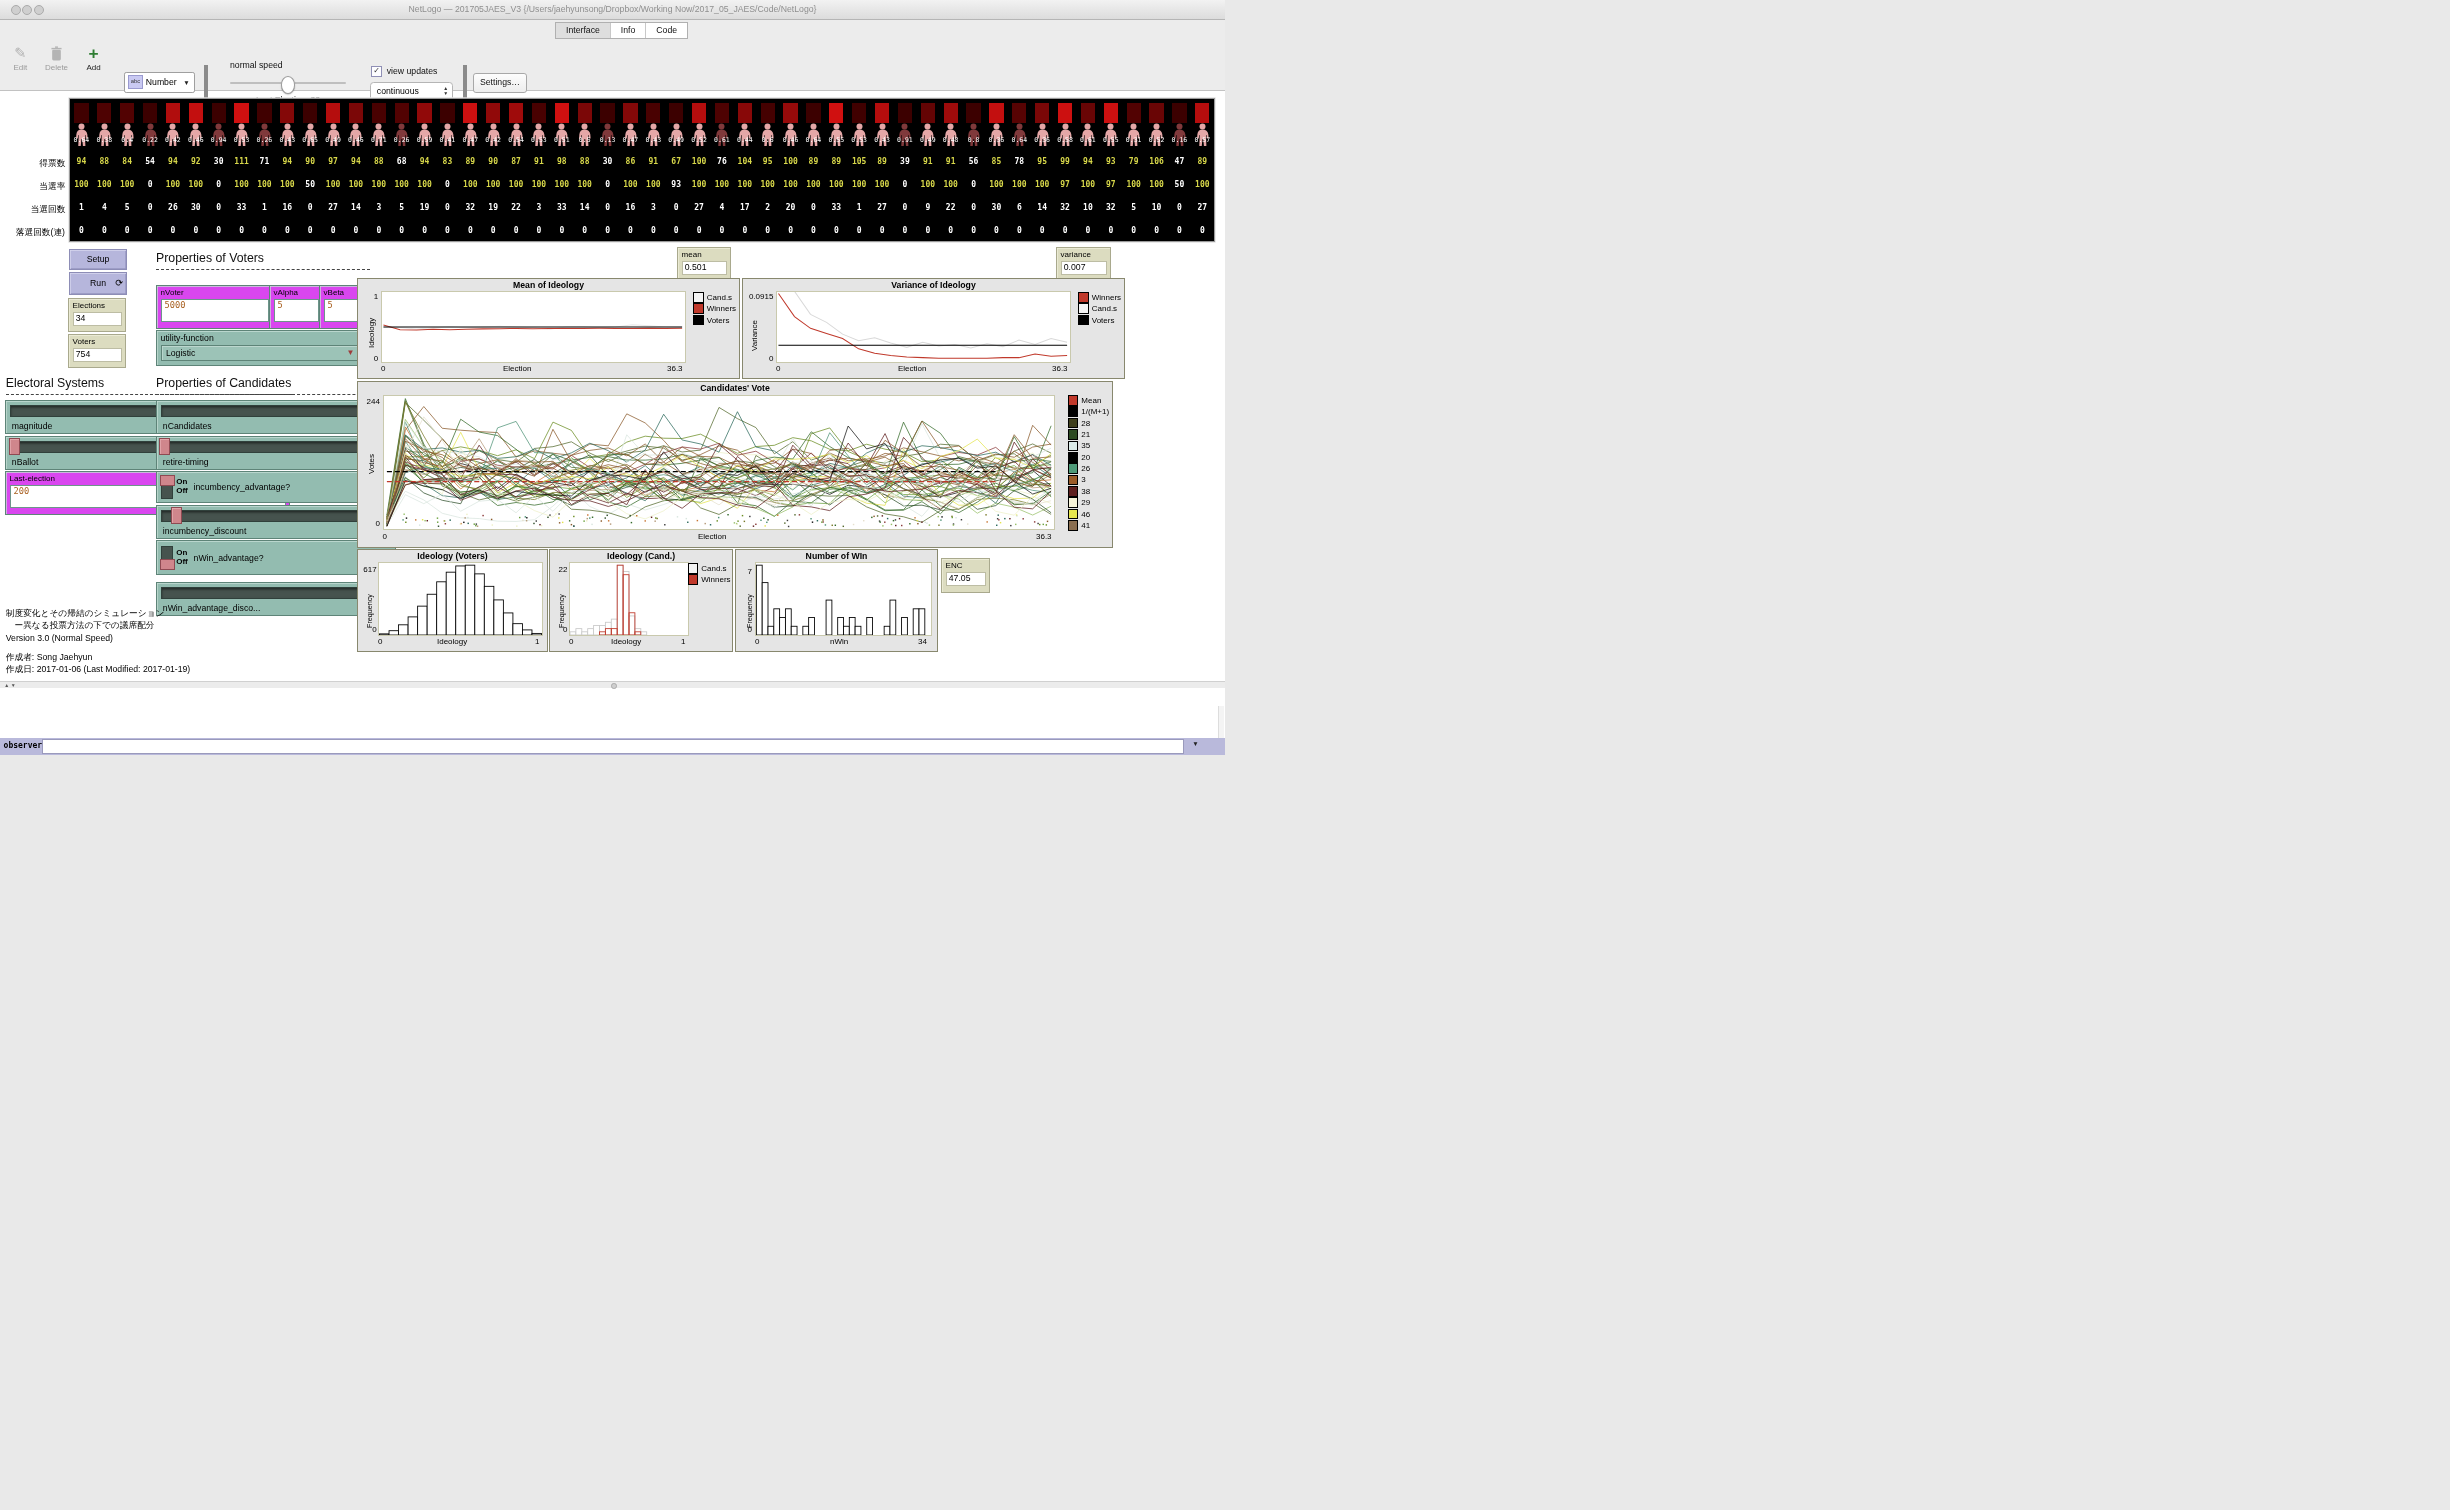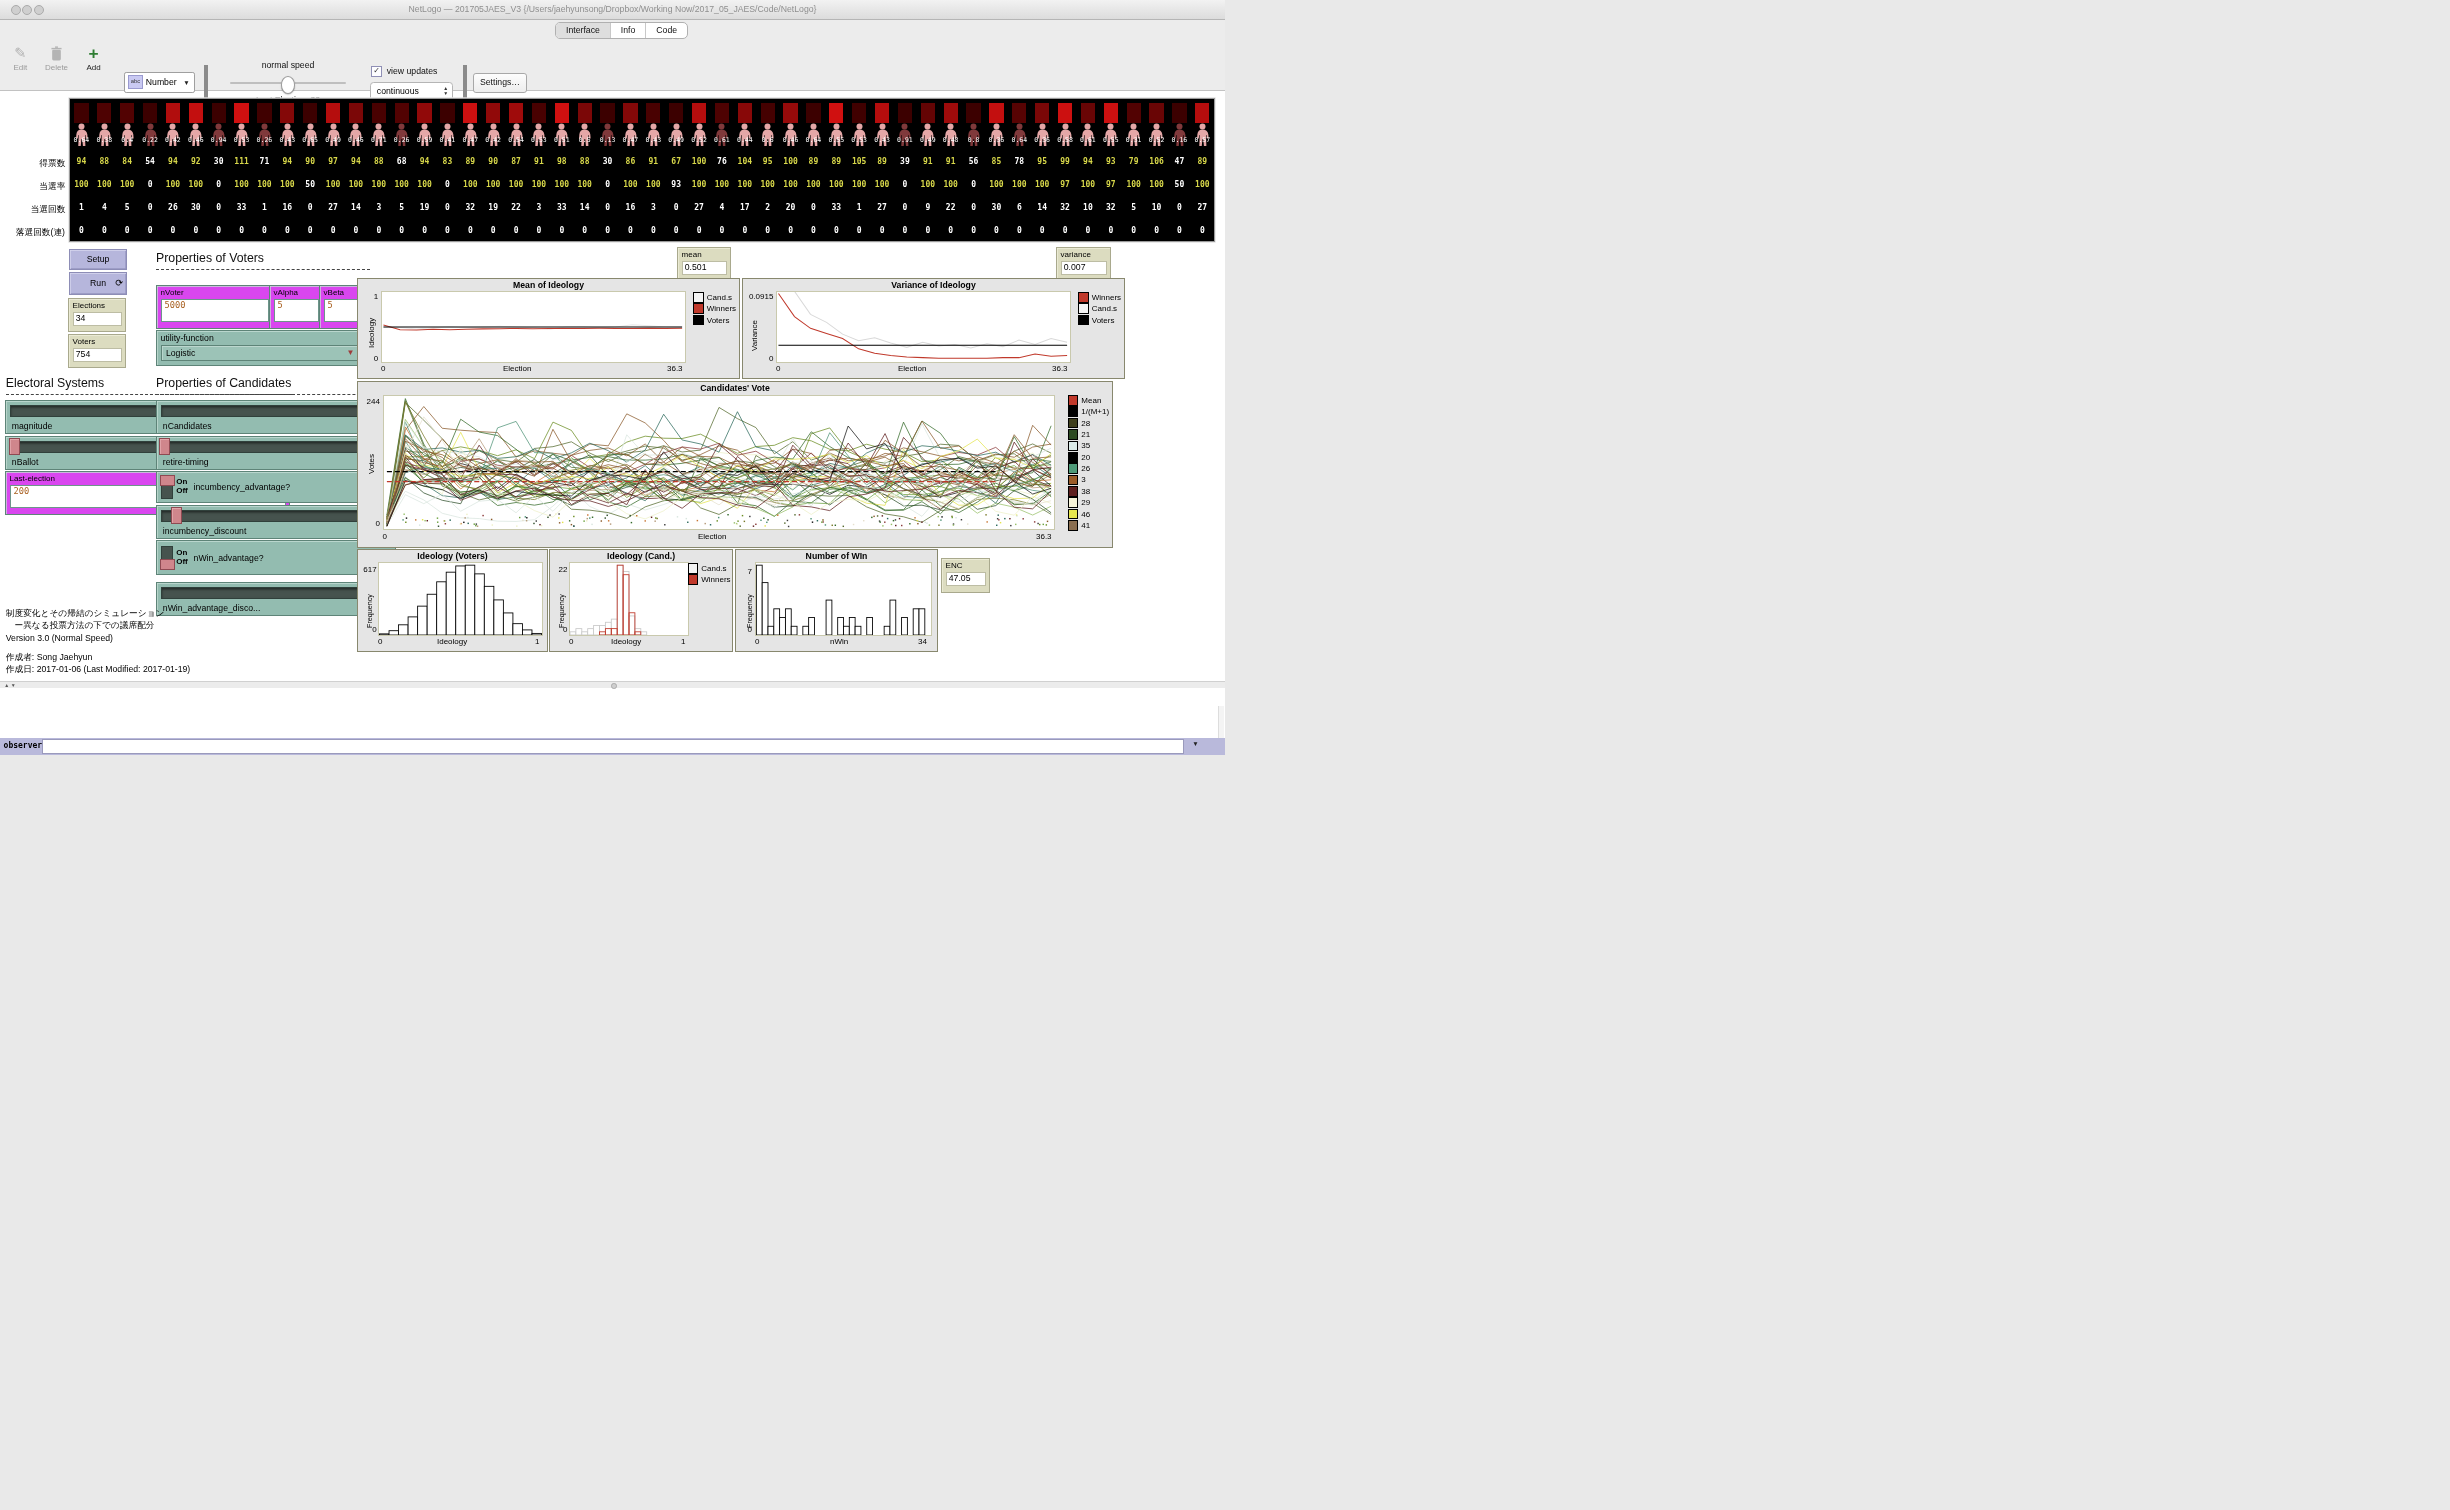--- a/index.html
+++ b/index.html
@@ -9,35 +9,35 @@
   #titlebar{position:absolute;left:0;top:0;width:1225px;height:19px;
     background:linear-gradient(#f2f2f2,#dcdcdc);border-bottom:0.7px solid #b5b5b5;}
   .tl{position:absolute;top:5px;width:8px;height:8px;border-radius:50%;
       background:#cfcfcf;border:0.7px solid #ababab;}
   #title-text{position:absolute;left:0;right:0;top:3.6px;text-align:center;
       font-size:8.7px;color:#8f8f8f;}
   
   #chrome{position:absolute;left:0;top:19.5px;width:1225px;height:70px;background:#ececec;
       border-bottom:0.7px solid #c2c2c2;}
   #tabgroup{position:absolute;left:555px;top:2.2px;height:15px;display:flex;
-      border:0.7px solid #b0b0b0;border-radius:5px;overflow:hidden;background:#fff;}
+      border:0.7px solid #b0b0b0;border-radius:0;overflow:hidden;background:#fff;}
   .tab{padding:2.2px 10px;font-size:8.7px;color:#111;border-right:0.7px solid #c8c8c8;cursor:default;}
   .tab:last-child{border-right:none;}
   .tab.sel{background:#dedede;}
   .tool-ico{position:absolute;top:24.6px;text-align:center;font-size:8px;color:#9a9a9a;width:29px;}
   .tool-ico .glyph{display:block;height:19px;font-size:14.5px;line-height:19px;color:#b0b0b0;}
   #tool-add{color:#222;}
   #tool-add .glyph{color:#2e7d32;font-weight:bold;font-size:17.3px;}
   #widget-chooser{position:absolute;left:124px;top:52px;width:69px;height:19px;background:#fff;
       border:0.7px solid #9f9f9f;border-radius:2.2px;display:flex;align-items:center;font-size:8.7px;}
   #abc-chip{width:13px;height:11.6px;margin:0 2.9px 0 2.9px;background:#c9c9f2;border:0.7px solid #9a9ad0;
       font-size:5.8px;line-height:11.6px;text-align:center;color:#333;}
   #widget-chooser .arrow{margin-left:auto;margin-right:4.3px;font-size:6.5px;color:#222;}
   .vsep{position:absolute;top:45px;width:3.6px;height:33px;background:#8b8b8b;}
-  #speed-label{position:absolute;left:230px;top:40px;width:116px;text-align:center;font-size:8.7px;color:#111;}
+  #speed-label{position:absolute;left:230px;top:40px;width:116px;font-size:8.7px;color:#111;}
   #speed-track{position:absolute;left:230px;top:62px;width:116px;height:2.9px;background:#bfbfbf;border-radius:1.4px;}
   #speed-thumb{position:absolute;left:281px;top:56px;width:12.3px;height:16px;border-radius:50%;
       background:#fff;border:0.7px solid #9a9a9a;box-shadow:0 0.7px 1.4px rgba(0,0,0,.25);}
   #tick-counter{position:absolute;left:223px;top:75px;width:130px;text-align:center;font-size:8.7px;color:#111;}
   #view-updates{position:absolute;left:371px;top:46px;display:flex;align-items:center;font-size:8.7px;color:#111;}
   #vu-box{width:9.4px;height:9.4px;border:0.7px solid #8f8fb5;background:#fdfdff;margin-right:4.3px;
       font-size:8px;line-height:8.7px;text-align:center;color:#333;}
   #update-mode{position:absolute;left:370px;top:62px;width:75px;height:17.3px;background:#fff;
       border:0.7px solid #b5b5b5;border-radius:3.6px;display:flex;align-items:center;font-size:8.7px;padding-left:5.8px;}
   #update-mode .stepper{margin-left:auto;margin-right:3.6px;font-size:5px;line-height:5px;color:#333;text-align:center;}

